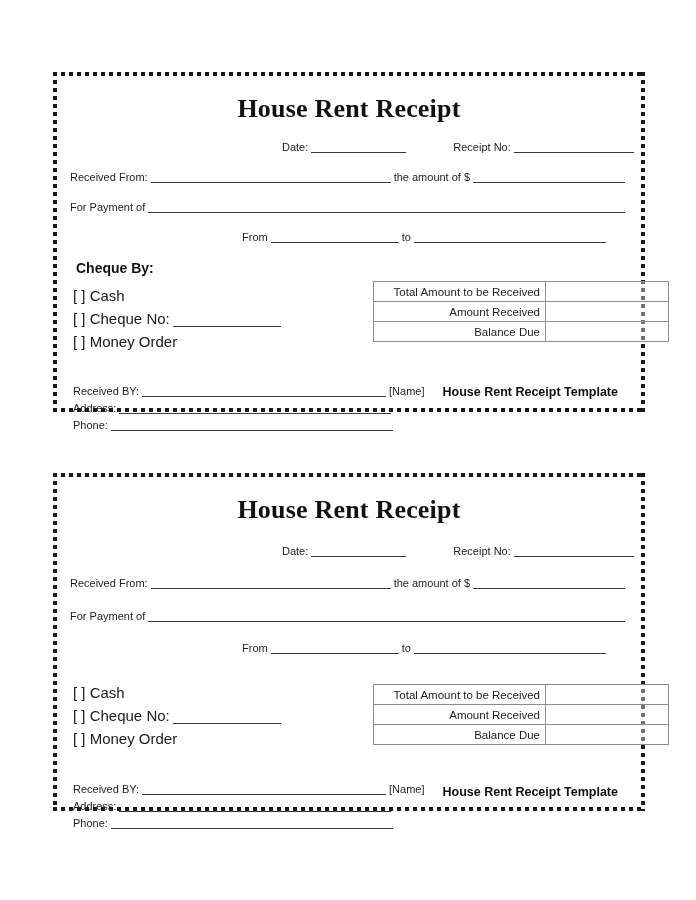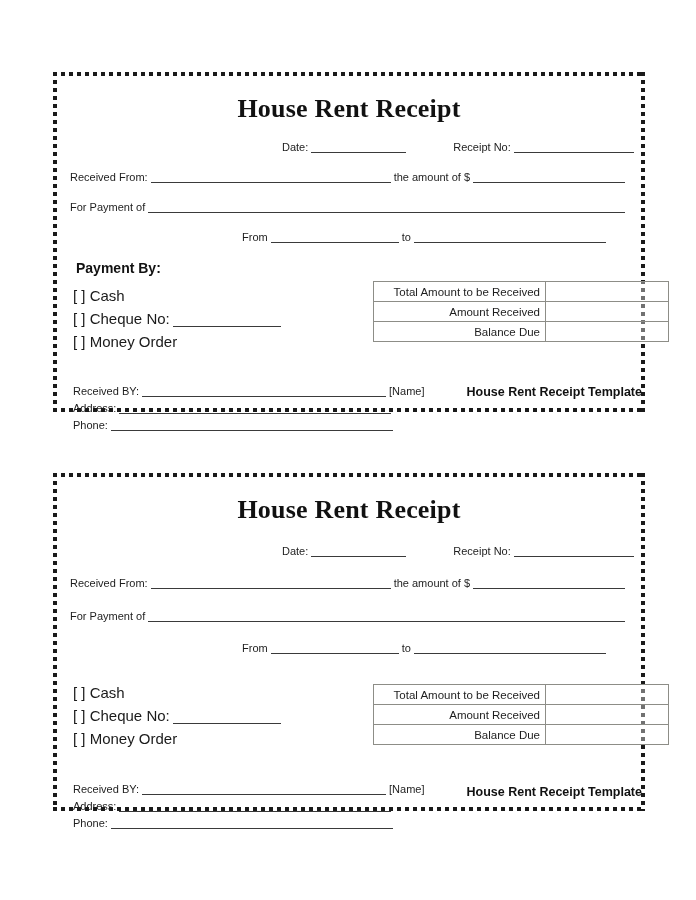--- a/index.html
+++ b/index.html
@@ -169,21 +169,21 @@
   
   .foot { padding-left: 3px; }
   .foot .row { margin-top: 3px; }
   .foot .fill-recvby  { width: 244px; }
   .foot .fill-addr    { width: 272px; }
   .foot .fill-phone   { width: 282px; }
   .name-tag { }
 
   .brand {
     position: absolute;
-    right: 0;
+    right: 24px;
     font-size: 12.5px;
     font-weight: bold;
     color: #111111;
     white-space: nowrap;
     text-align: right;
   }
 </style>
 </head>
 <body>
 
@@ -214,21 +214,21 @@
         <span class="fill grow"></span>
       </div>
 
       <div class="row fromto-row">
         <span class="lbl">From</span>
         <span class="fill fill-from"></span>
         <span class="lbl">to</span>
         <span class="fill fill-to"></span>
       </div>
 
-      <div class="payment-heading">Payment By:</div>
+      <div class="payment-heading">Cheque By:</div>
 
       <div class="mid-block" style="margin-top:5px;">
         <div class="checks">
           <div class="check-row">
             <span class="lbl">[ ] Cash</span>
           </div>
           <div class="check-row">
             <span class="lbl">[ ] Cheque No:</span>
             <span class="fill fill-cheque"></span>
           </div>

